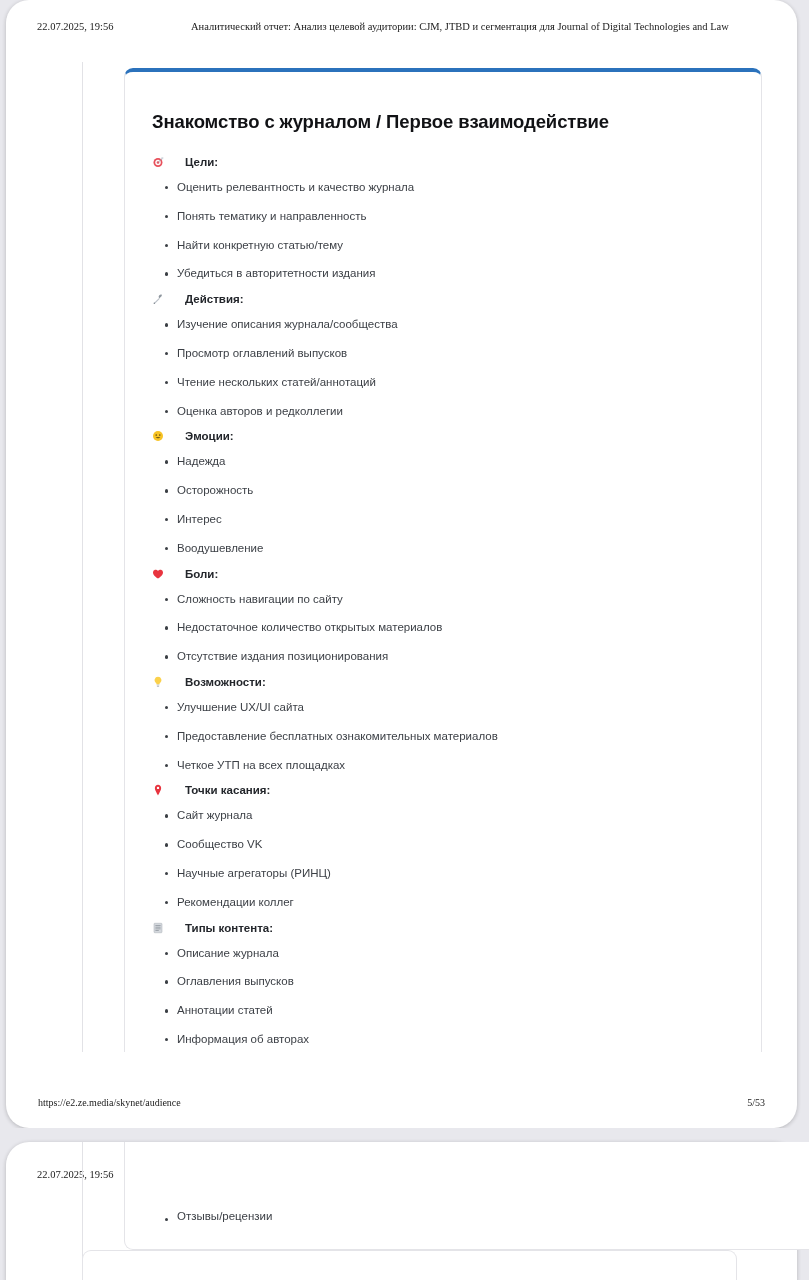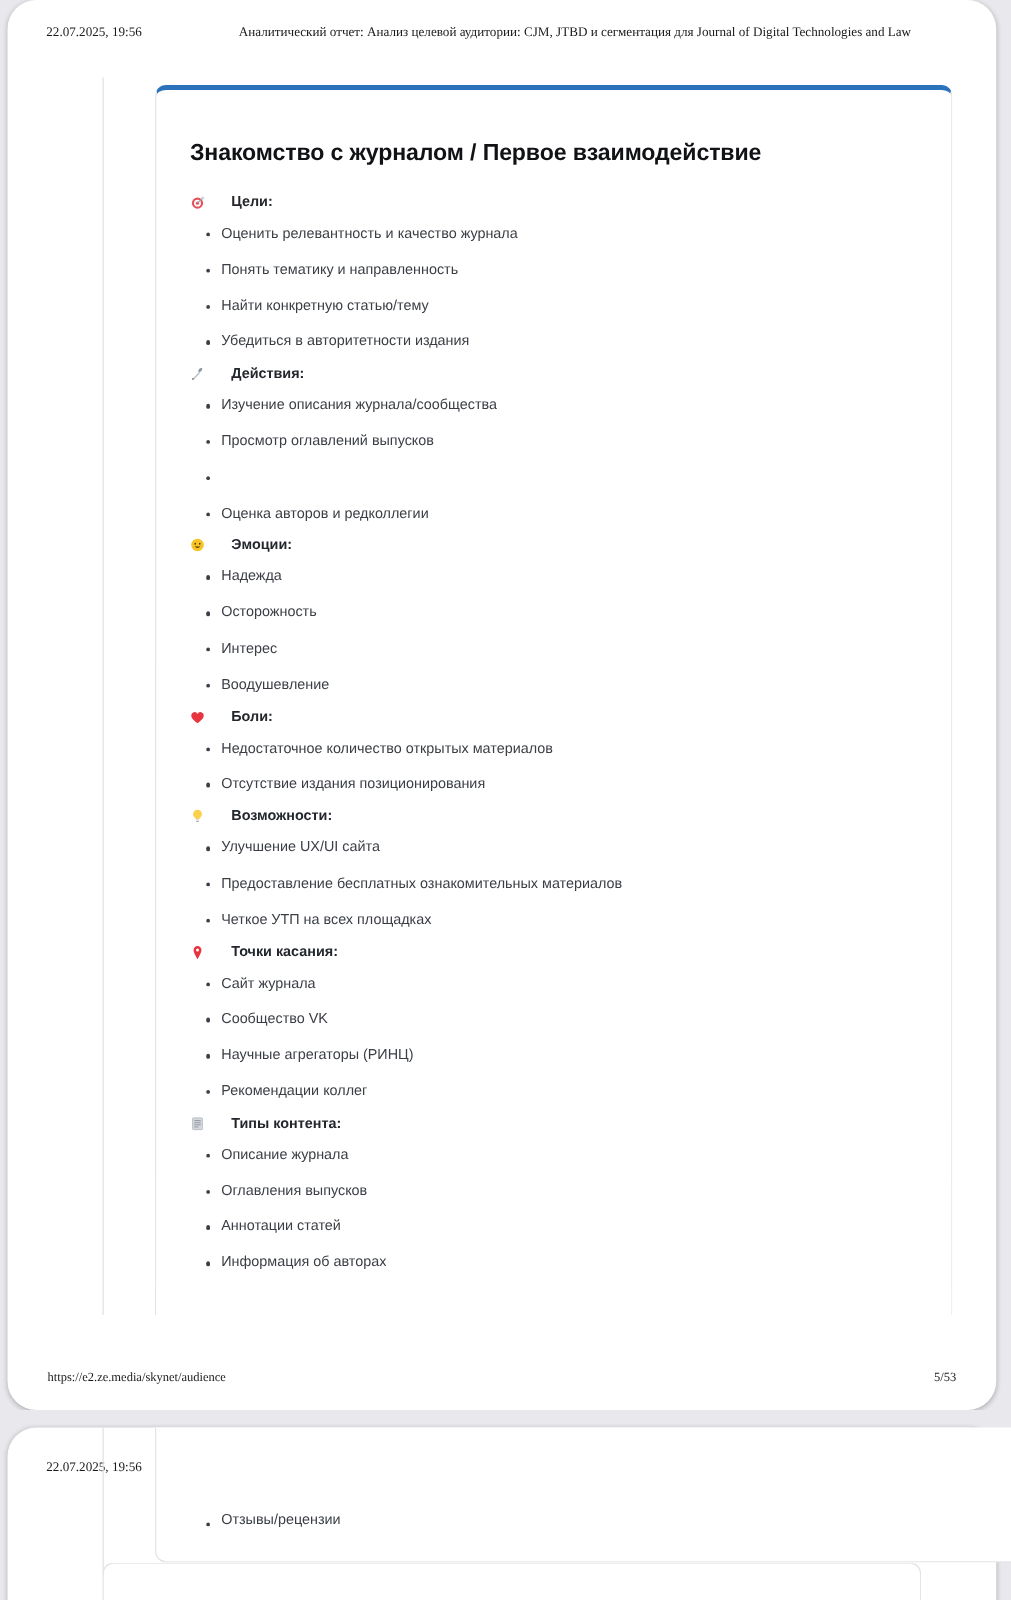--- a/index.html
+++ b/index.html
@@ -279,20 +279,21 @@
               <div class="bullet">
                 <span class="dot"></span>
                 <span class="btext">Изучение описания журнала/сообщества</span>
               </div>
               <div class="bullet">
                 <span class="dot"></span>
                 <span class="btext">Просмотр оглавлений выпусков</span>
               </div>
               <div class="bullet">
                 <span class="dot"></span>
+                <span class="btext">Чтение нескольких статей/аннотаций</span>
               </div>
               <div class="bullet">
                 <span class="dot"></span>
                 <span class="btext">Оценка авторов и редколлегии</span>
               </div>
             </div>
           </div>
           <div class="section">
             <div class="section-head"><span class="sec-icon">
                 <svg class="ic" viewBox="0 0 24 24">
@@ -321,20 +322,24 @@
               </div>
             </div>
           </div>
           <div class="section">
             <div class="section-head"><span class="sec-icon">
                 <svg class="ic" viewBox="0 0 24 24">
                   <path d="M12 21.2 C4.2 15.6 2 12.2 2 8.9 A5.3 5.3 0 0 1 12 6.2 A5.3 5.3 0 0 1 22 8.9 C22 12.2 19.8 15.6 12 21.2 z" fill="#e8343f"></path>
                 </svg>
               </span><span class="sec-label">Боли:</span></div>
             <div class="bullets">
+              <div class="bullet">
+                <span class="dot"></span>
+                <span class="btext">Сложность навигации по сайту</span>
+              </div>
               <div class="bullet">
                 <span class="dot"></span>
                 <span class="btext">Недостаточное количество открытых материалов</span>
               </div>
               <div class="bullet">
                 <span class="dot"></span>
                 <span class="btext">Отсутствие издания позиционирования</span>
               </div>
             </div>
           </div>

